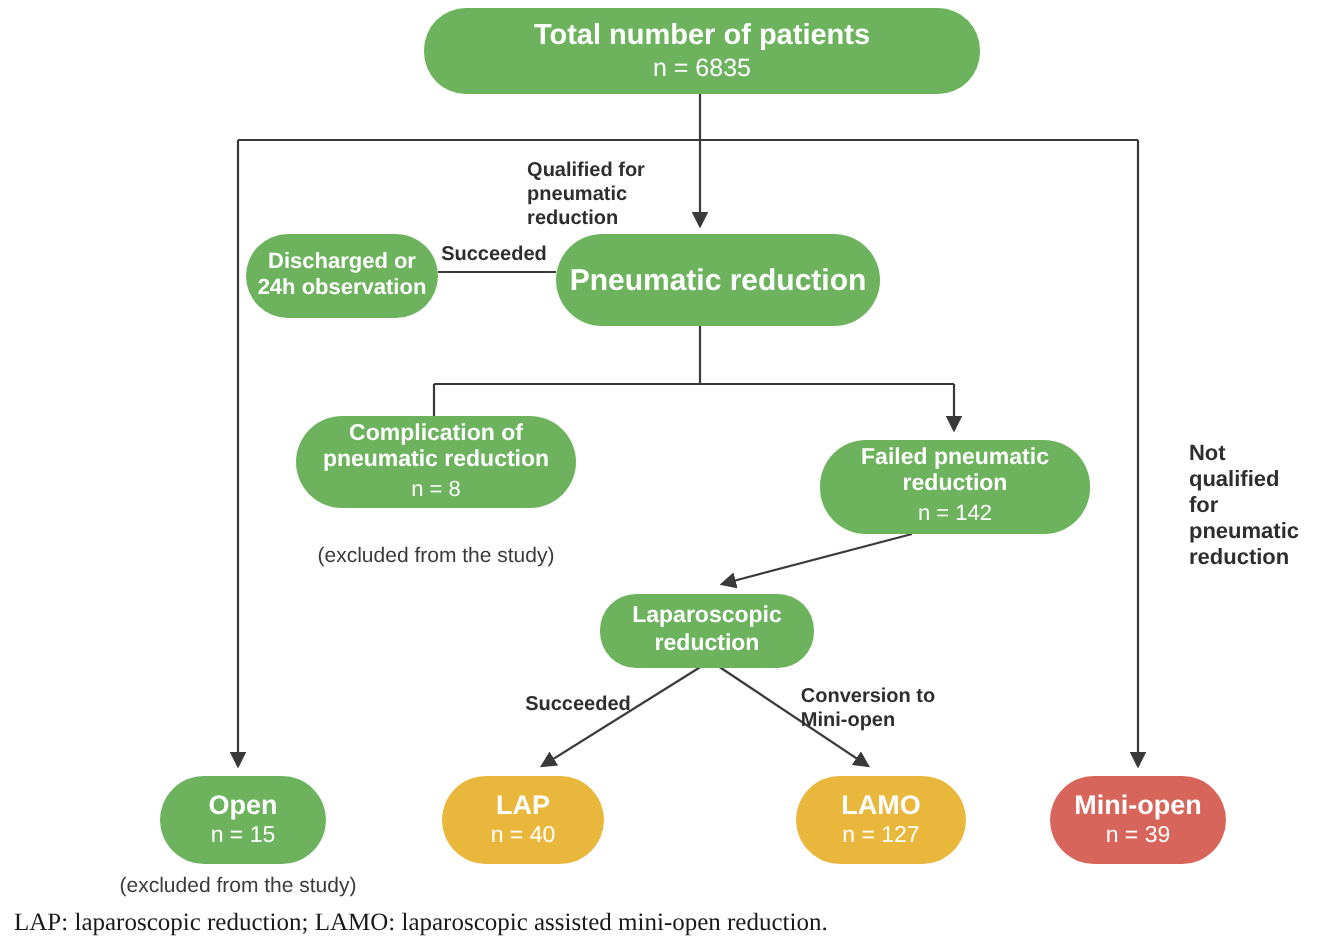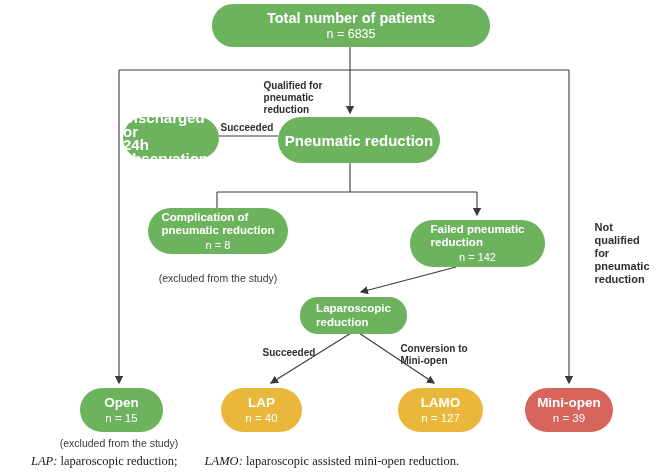--- a/index.html
+++ b/index.html
@@ -3,29 +3,29 @@
 <meta charset="utf-8">
 <style>
   html,body{margin:0;padding:0;background:#ffffff;}
   .stage{
     position:relative;width:669px;height:473px;background:#ffffff;overflow:hidden;
     font-family:"Liberation Sans","DejaVu Sans",sans-serif;
   }
   .edges{position:absolute;left:0;top:0;width:669px;height:473px;}
   .node{
     position:absolute;display:flex;flex-direction:column;align-items:center;justify-content:center;
-    border-radius:22px;color:#ffffff;box-sizing:border-box;
+    border-radius:22px;color:#ffffff;text-align:center;box-sizing:border-box;
   }
   .box-title{font-weight:bold;white-space:pre-line;}
   .box-sub{font-weight:normal;white-space:pre-line;}
   .n-total{left:212px;top:4px;width:278px;height:43px;border-radius:21px;}
   .n-total .box-title{font-size:14.5px;line-height:17px;}
   .n-total .box-sub{font-size:12.5px;line-height:15px;}
   .n-discharged{left:123px;top:117px;width:96px;height:42px;border-radius:21px;}
-  .n-discharged .box-title{font-size:15px;line-height:13.5px;}
+  .n-discharged .box-title{font-size:11px;line-height:13.5px;}
   .n-pneumatic{left:278px;top:117px;width:162px;height:46px;border-radius:23px;}
   .n-pneumatic .box-title{font-size:15px;line-height:17px;}
   .n-complication{left:148px;top:208px;width:140px;height:46px;border-radius:23px;}
   .n-complication .box-title{font-size:11.5px;line-height:13.5px;}
   .n-complication .box-sub{font-size:11px;line-height:14px;}
   .n-failed{left:410px;top:220px;width:135px;height:47px;border-radius:23px;}
   .n-failed .box-title{font-size:11.5px;line-height:13.5px;}
   .n-failed .box-sub{font-size:11px;line-height:15px;}
   .n-laparoscopic{left:300px;top:297px;width:107px;height:37px;border-radius:18px;}
   .n-laparoscopic .box-title{font-size:11.5px;line-height:13.5px;}
@@ -48,21 +48,21 @@
   .note{
     position:absolute;transform:translateX(-50%);text-align:center;
     font-weight:normal;color:#3a3a3a;font-size:10.5px;white-space:pre-line;
   }
   .note-complication{left:218px;top:272px;}
   .note-open{left:119px;top:437px;}
   .footer{
     position:absolute;left:7px;top:454px;width:655px;
     font-family:"Liberation Serif","DejaVu Serif",serif;font-size:12.5px;color:#1a1a1a;
   }
-  .footer .term{font-style:italic;margin-left:24px;}
+  .footer .term{}
 </style>
 </head>
 <body>
 
 <div class="stage">
 
   <svg class="edges" viewBox="0 0 669 473" xmlns="http://www.w3.org/2000/svg">
     <defs>
       <marker id="arrow" viewBox="0 0 10 10" refX="8.5" refY="5" markerWidth="7.5" markerHeight="7.5" orient="auto-start-reverse">
         <path d="M0,0 L10,5 L0,10 z" fill="#3a3a3a"></path>

